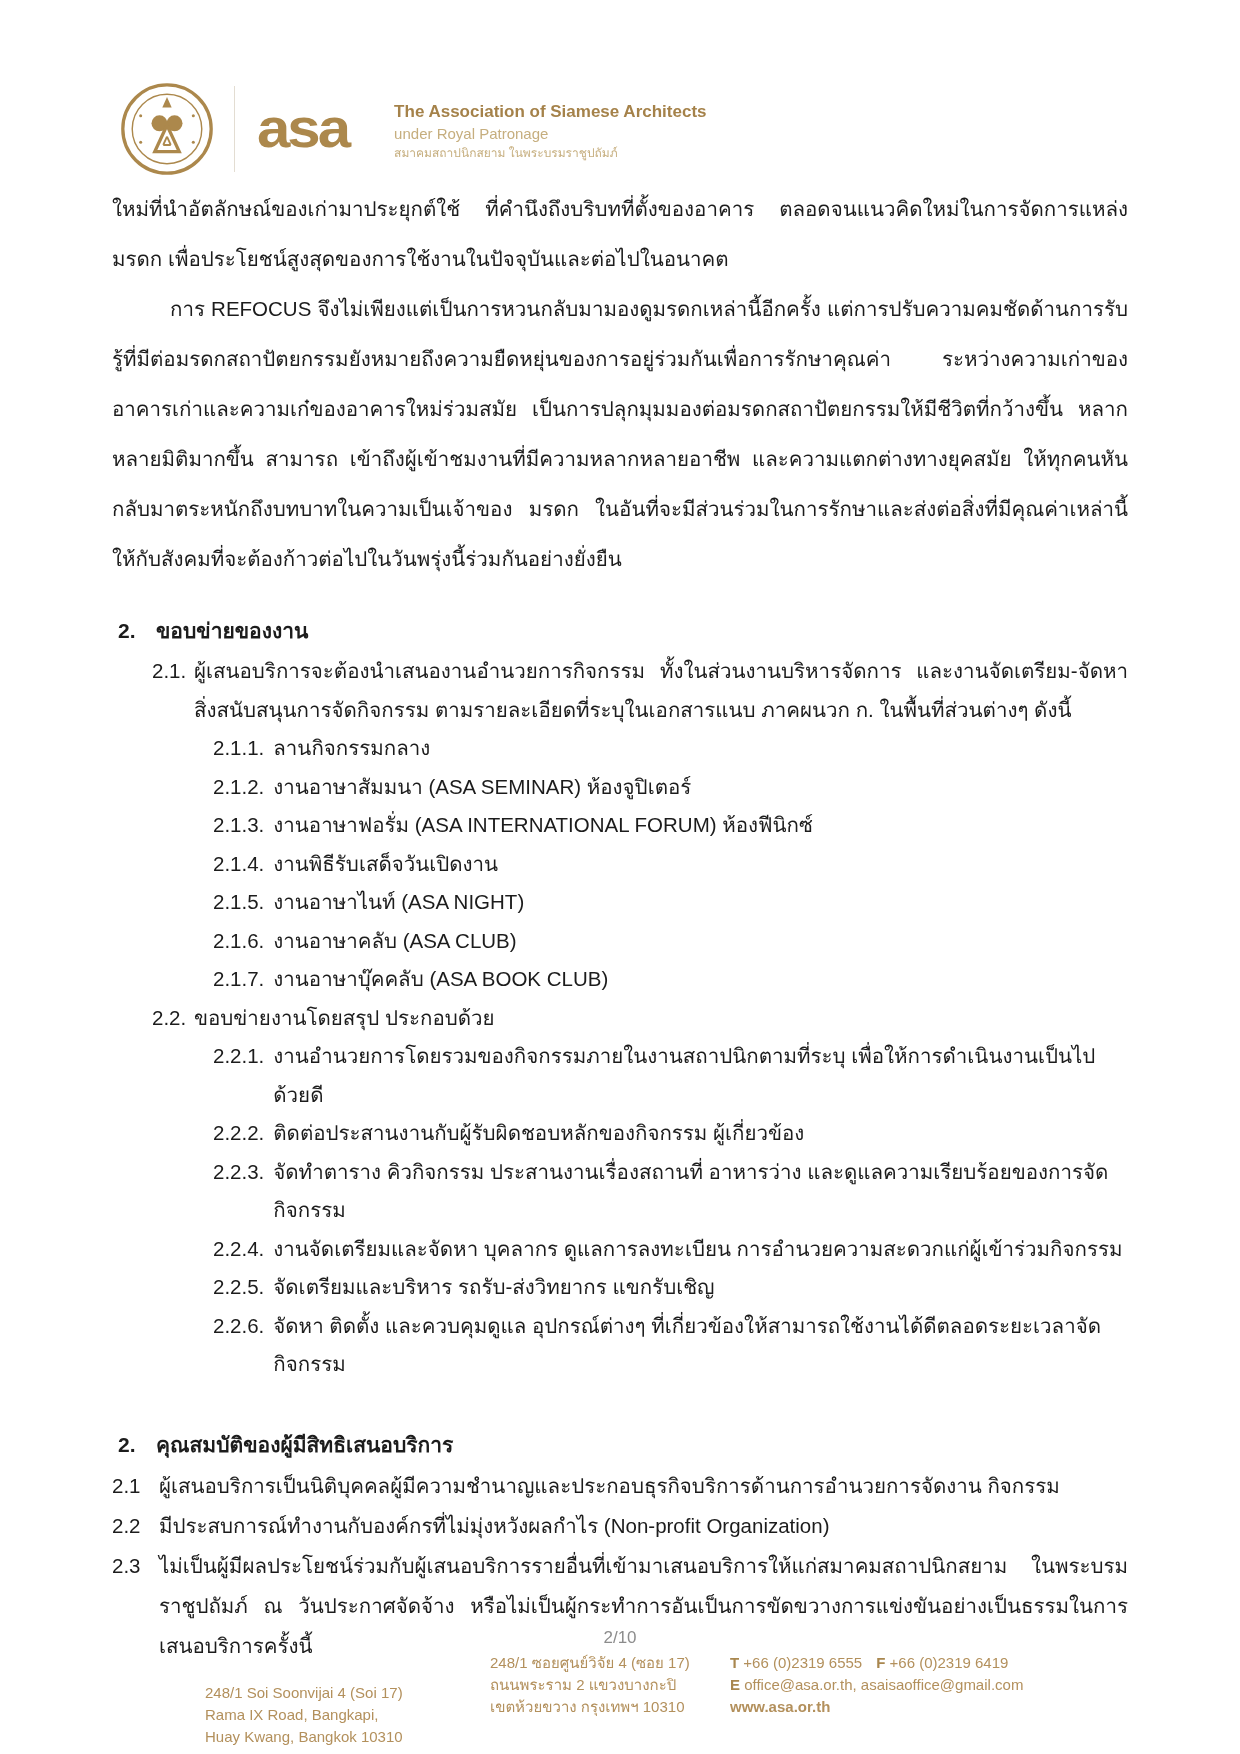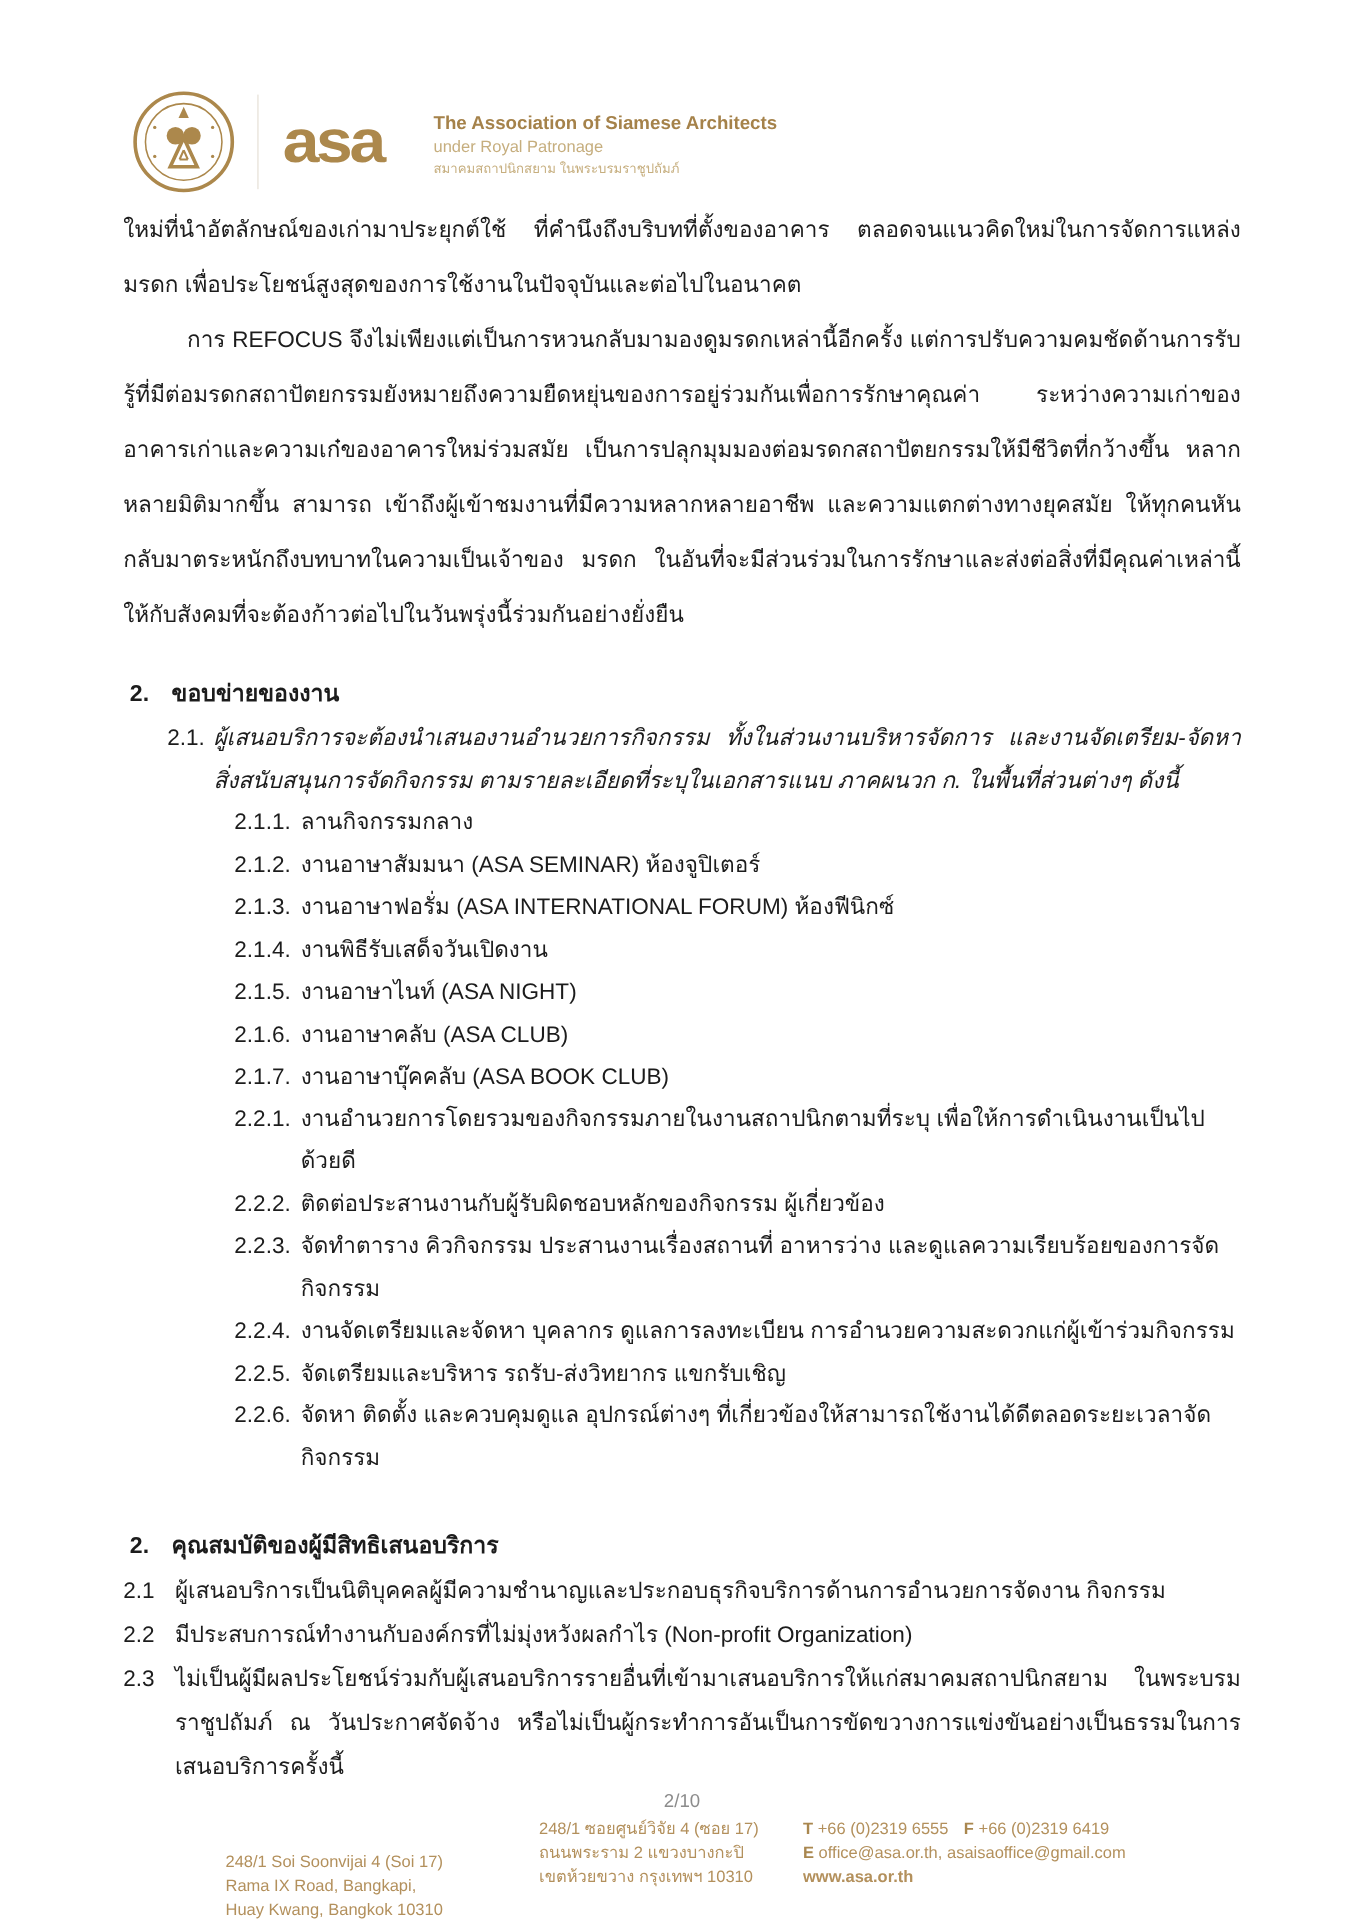--- a/index.html
+++ b/index.html
@@ -67,21 +67,21 @@
     padding-left: 6px;
   }
   .sec-num { width: 38px; flex: 0 0 auto; }
 
   .item-l1 {
     display: flex;
     margin-left: 40px;
     line-height: 38.5px;
   }
   .item-l1 .num { width: 42px; flex: 0 0 auto; }
-  .item-l1 .txt { flex: 1; text-align: justify; font-style: italic; }
+  .item-l1 .txt { flex: 1; text-align: justify; }
 
   .item-l2 {
     display: flex;
     margin-left: 101px;
     line-height: 38.5px;
   }
   .item-l2 .num { flex: 0 0 auto; margin-right: 9px; }
   .item-l2 .txt { flex: 1; }
 
   .section-qual { margin-top: 40px; }
@@ -186,20 +186,24 @@
       </div>
       <div class="item-l2">
         <span class="num">2.1.6.</span>
         <span class="txt">งานอาษาคลับ (ASA CLUB)</span>
       </div>
       <div class="item-l2">
         <span class="num">2.1.7.</span>
         <span class="txt">งานอาษาบุ๊คคลับ (ASA BOOK CLUB)</span>
       </div>
 
+      <div class="item-l1">
+        <span class="num">2.2.</span>
+        <span class="txt">ขอบข่ายงานโดยสรุป ประกอบด้วย</span>
+      </div>
 
       <div class="item-l2">
         <span class="num">2.2.1.</span>
         <span class="txt">งานอำนวยการโดยรวมของกิจกรรมภายในงานสถาปนิกตามที่ระบุ เพื่อให้การดำเนินงานเป็นไปด้วยดี</span>
       </div>
       <div class="item-l2">
         <span class="num">2.2.2.</span>
         <span class="txt">ติดต่อประสานงานกับผู้รับผิดชอบหลักของกิจกรรม ผู้เกี่ยวข้อง</span>
       </div>
       <div class="item-l2">

